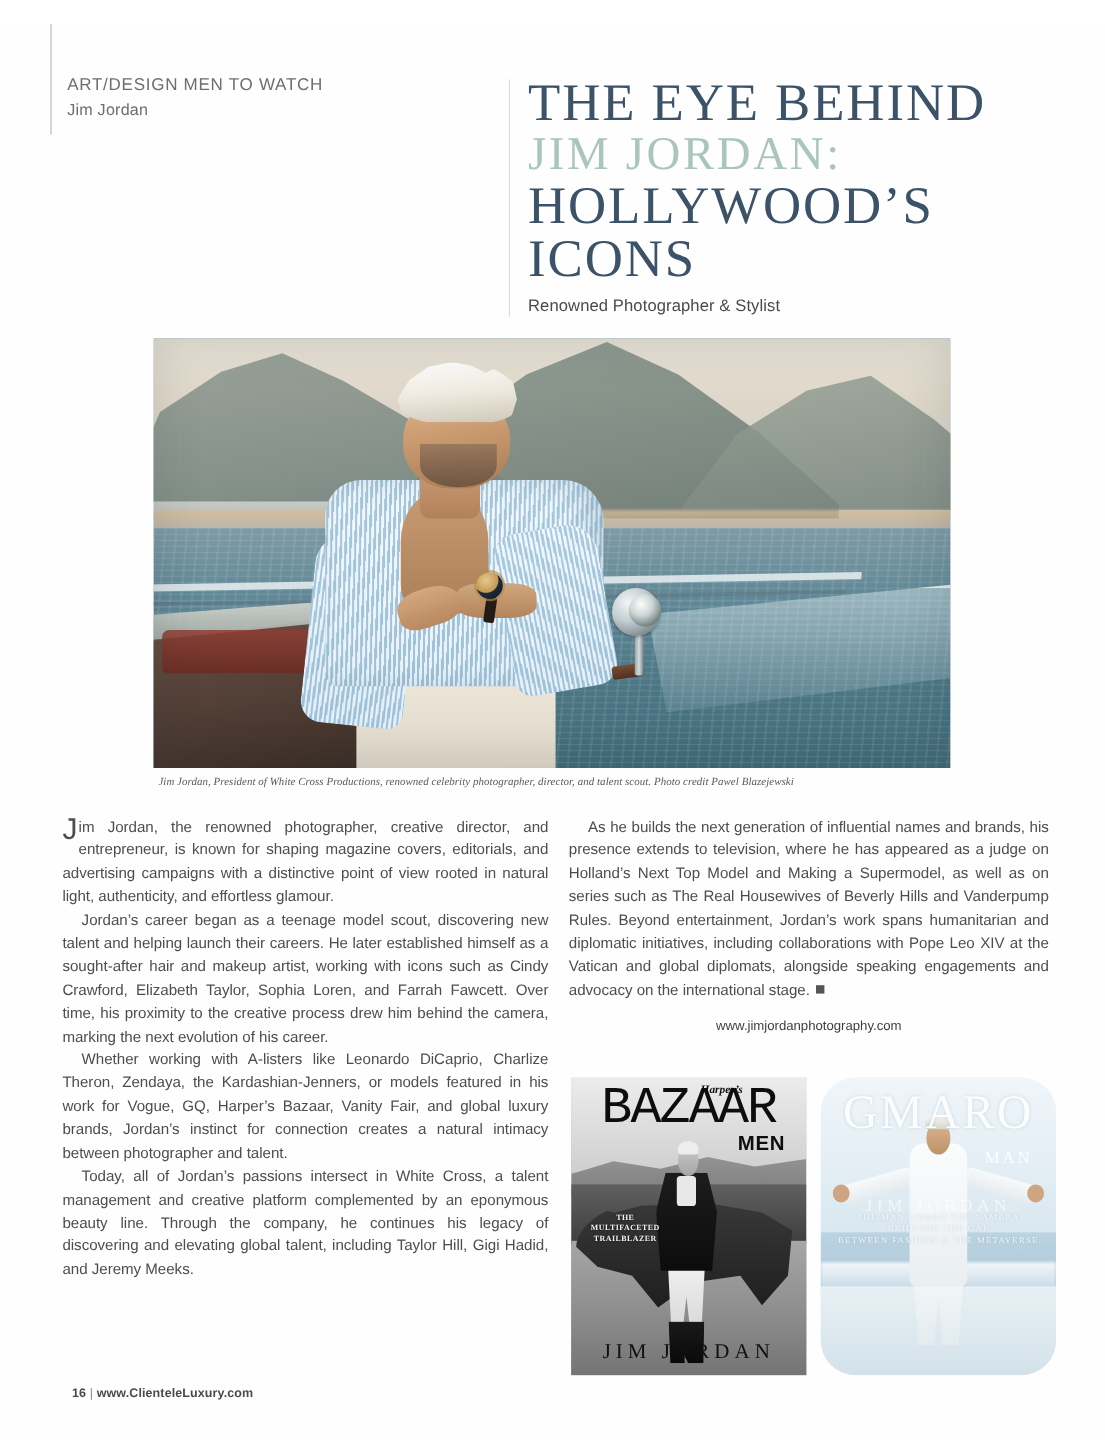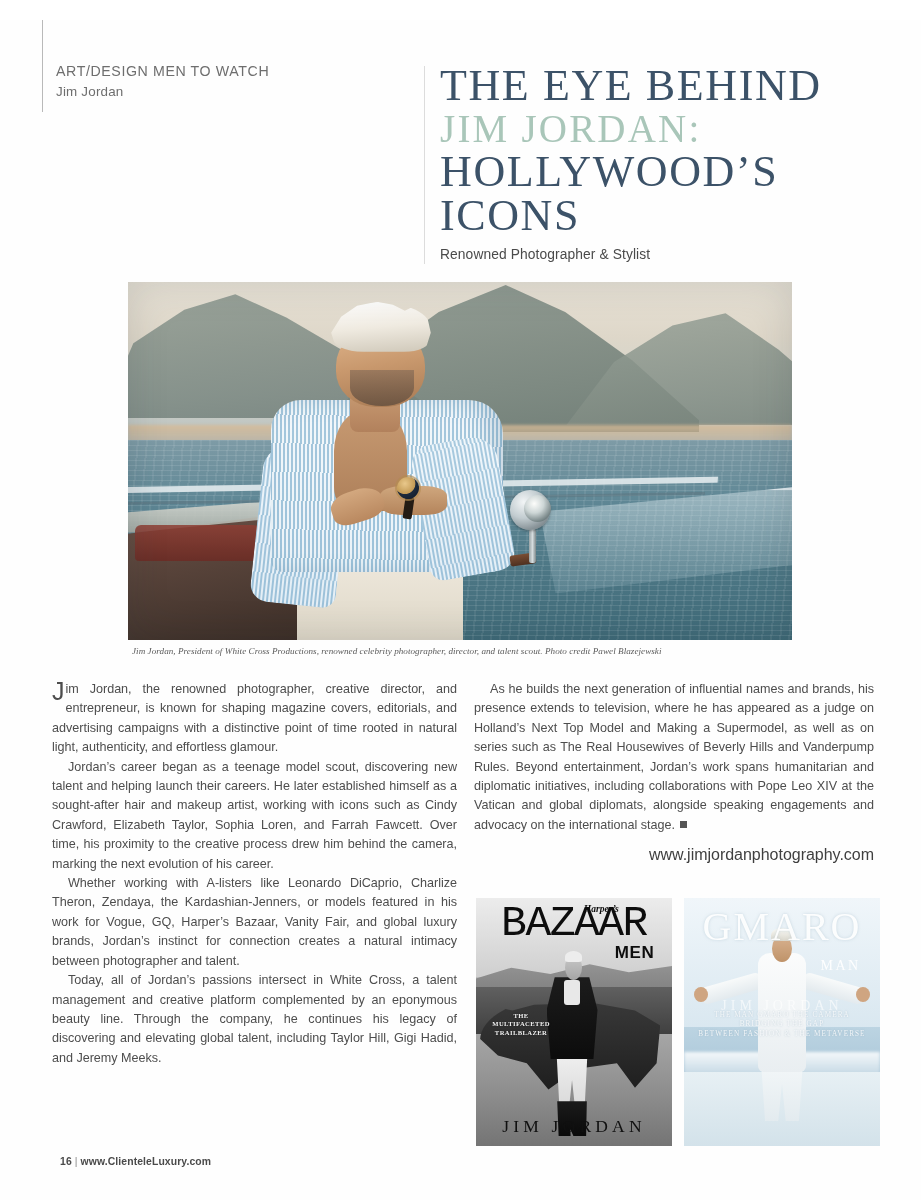--- a/index.html
+++ b/index.html
@@ -342,24 +342,24 @@
   }
   .endmark {
     display: inline-block;
     width: 7px; height: 7px;
     background: #555;
     margin-left: 5px;
     vertical-align: 1px;
   }
   .links {
     margin-top: 11px;
-    font-size: 16px;
+    font-size: 11px;
     line-height: 18.6px;
     color: #3f3f3f;
-    text-align: right;
+    text-align: center;
   }
   .links a { color: #3f3f3f; text-decoration: none; display: block; }
 
   
   .covers {
     position: absolute;
     left: 476px;
     top: 878px;
     width: 404px;
     height: 248px;
@@ -473,20 +473,21 @@
     font-family: "Liberation Serif", serif;
     font-size: 17.5px;
     letter-spacing: 4.2px;
     color:#101010;
     font-weight: 400;
   }
 
   
   .cov-gmaro {
     background: linear-gradient(180deg,#eaf2f7 0%, #dfeaf2 34%, #cfe0ea 58%, #bdd4e2 72%, #e9f2f6 100%);
+    border-radius: 29px;
   }
   .gm-sky {
     position:absolute; left:0; top:0; width:100%; height:58%;
     background: linear-gradient(180deg,#f0f6fa,#d7e6ef);
   }
   .gm-sea {
     position:absolute; left:0; top:52%; width:100%; height:20%;
     background: linear-gradient(180deg,#bcd4e2,#a9c6d8);
   }
   .gm-foam {
@@ -638,21 +639,21 @@
       <div class="lamp-stem"></div>
       <div class="lamp-body"></div>
       <div class="lamp-lens"></div>
       <div class="hero-vignette"></div>
     </div>
   </div>
 
   <div class="caption">Jim Jordan, President of White Cross Productions, renowned celebrity photographer, director, and talent scout. Photo credit Pawel Blazejewski</div>
 
   <div class="col col-left">
-    <p class="first"><span class="dropcap">J</span><span>im Jordan, the renowned photographer, creative director, and entrepreneur, is known for shaping magazine covers, editorials, and advertising campaigns with a distinctive point of time rooted in natural light, authenticity, and effortless glamour.</span></p>
+    <p class="first"><span class="dropcap">J</span><span>im Jordan, the renowned photographer, creative director, and entrepreneur, is known for shaping magazine covers, editorials, and advertising campaigns with a distinctive point of view rooted in natural light, authenticity, and effortless glamour.</span></p>
     <p>Jordan’s career began as a teenage model scout, discovering new talent and helping launch their careers. He later established himself as a sought-after hair and makeup artist, working with icons such as Cindy Crawford, Elizabeth Taylor, Sophia Loren, and Farrah Fawcett. Over time, his proximity to the creative process drew him behind the camera, marking the next evolution of his career.</p>
     <p>Whether working with A-listers like Leonardo DiCaprio, Charlize Theron, Zendaya, the Kardashian-Jenners, or models featured in his work for Vogue, GQ, Harper’s Bazaar, Vanity Fair, and global luxury brands, Jordan’s instinct for connection creates a natural intimacy between photographer and talent.</p>
     <p>Today, all of Jordan’s passions intersect in White Cross, a talent management and creative platform complemented by an eponymous beauty line. Through the company, he continues his legacy of discovering and elevating global talent, including Taylor Hill, Gigi Hadid, and Jeremy Meeks.</p>
   </div>
 
   <div class="col col-right">
     <p><span>As he builds the next generation of influential names and brands, his presence extends to television, where he has appeared as a judge on Holland’s Next Top Model and Making a Supermodel, as well as on series such as The Real Housewives of Beverly Hills and Vanderpump Rules. Beyond entertainment, Jordan’s work spans humanitarian and diplomatic initiatives, including collaborations with Pope Leo XIV at the Vatican and global diplomats, alongside speaking engagements and advocacy on the international stage.</span><span class="endmark"></span></p>
     <div class="links">
       <a href="#">www.jimjordanphotography.com</a>
     </div>

